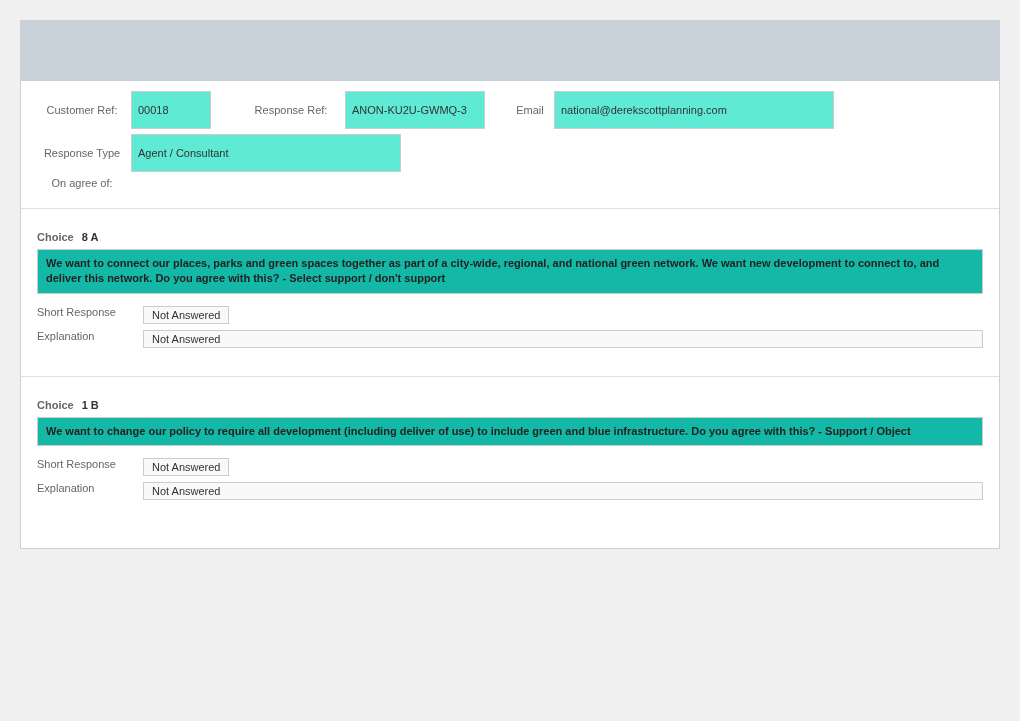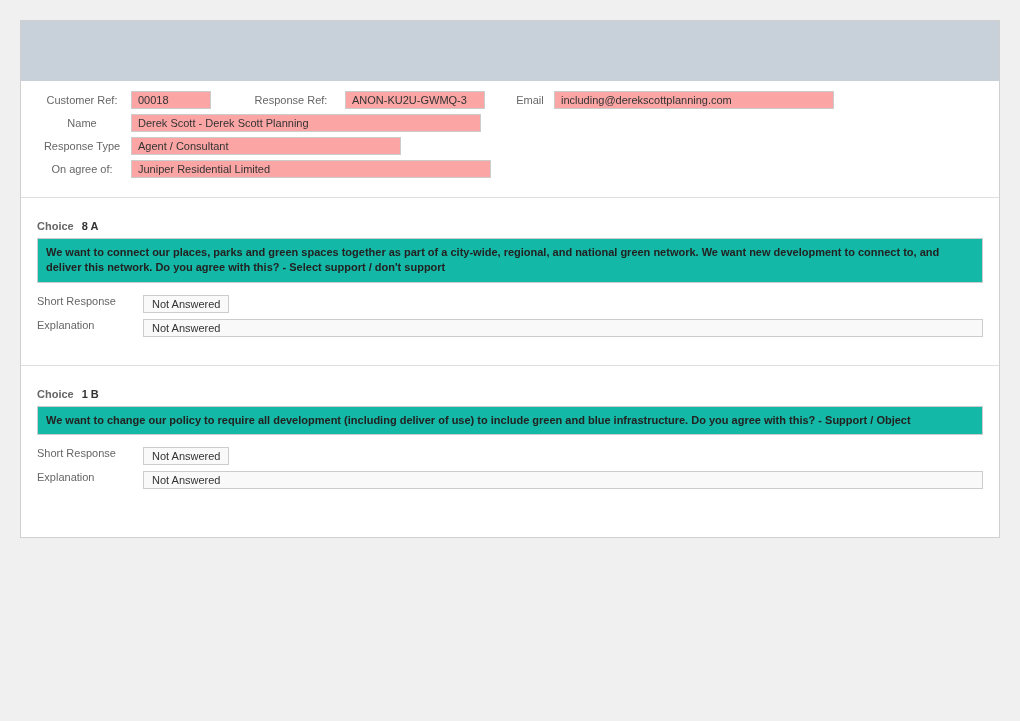--- a/index.html
+++ b/index.html
@@ -35,22 +35,22 @@
       padding: 12px 16px;
     }
     .label {
       color: #666;
       font-size: 11px;
       min-width: 90px;
       margin-right: 4px;
     }
     .value-box {
       border: 1px solid #ccc;
-      background: #fca5a5;
-      padding: 2px 6px;
+      background: #5eead4;
+      padding: 12px 6px;
       font-size: 11px;
       min-height: 18px;
       display: inline-block;
     }
     .field-sm { min-width: 80px; }
     .field-lg { min-width: 350px; }
     .field-ref { min-width: 140px; }
 
     .divider {
       border: none;
@@ -142,37 +142,32 @@
 
       <div class="left-col">
         <div class="inline-group">
           <span class="label">Customer Ref:</span>
           <span class="value-box field-sm">00018</span>
           <span style="width:30px;"></span>
           <span class="label" style="min-width:100px;">Response Ref:</span>
           <span class="value-box field-ref">ANON-KU2U-GWMQ-3</span>
         </div>
         <div class="inline-group">
-          <span class="label">Name</span>
-          <span class="value-box field-lg">Derek Scott - Derek Scott Planning</span>
-        </div>
-        <div class="inline-group">
           <span class="label">Response Type</span>
           <span class="value-box" style="min-width:270px;">Agent / Consultant</span>
         </div>
         <div class="inline-group">
           <span class="label">On agree of:</span>
-          <span class="value-box" style="min-width:360px;">Juniper Residential Limited</span>
         </div>
       </div>
 
       <div class="right-col">
         <div class="inline-group">
           <span class="label" style="min-width:40px;">Email</span>
-          <span class="value-box" style="min-width:280px;">including@derekscottplanning.com</span>
+          <span class="value-box" style="min-width:280px;">national@derekscottplanning.com</span>
         </div>
       </div>
     </div>
 
     <hr class="divider">
 
     <div class="content-area">
       <div class="choice-header">
         <span class="choice-label">Choice</span>
         <span class="choice-value">8   A</span>

